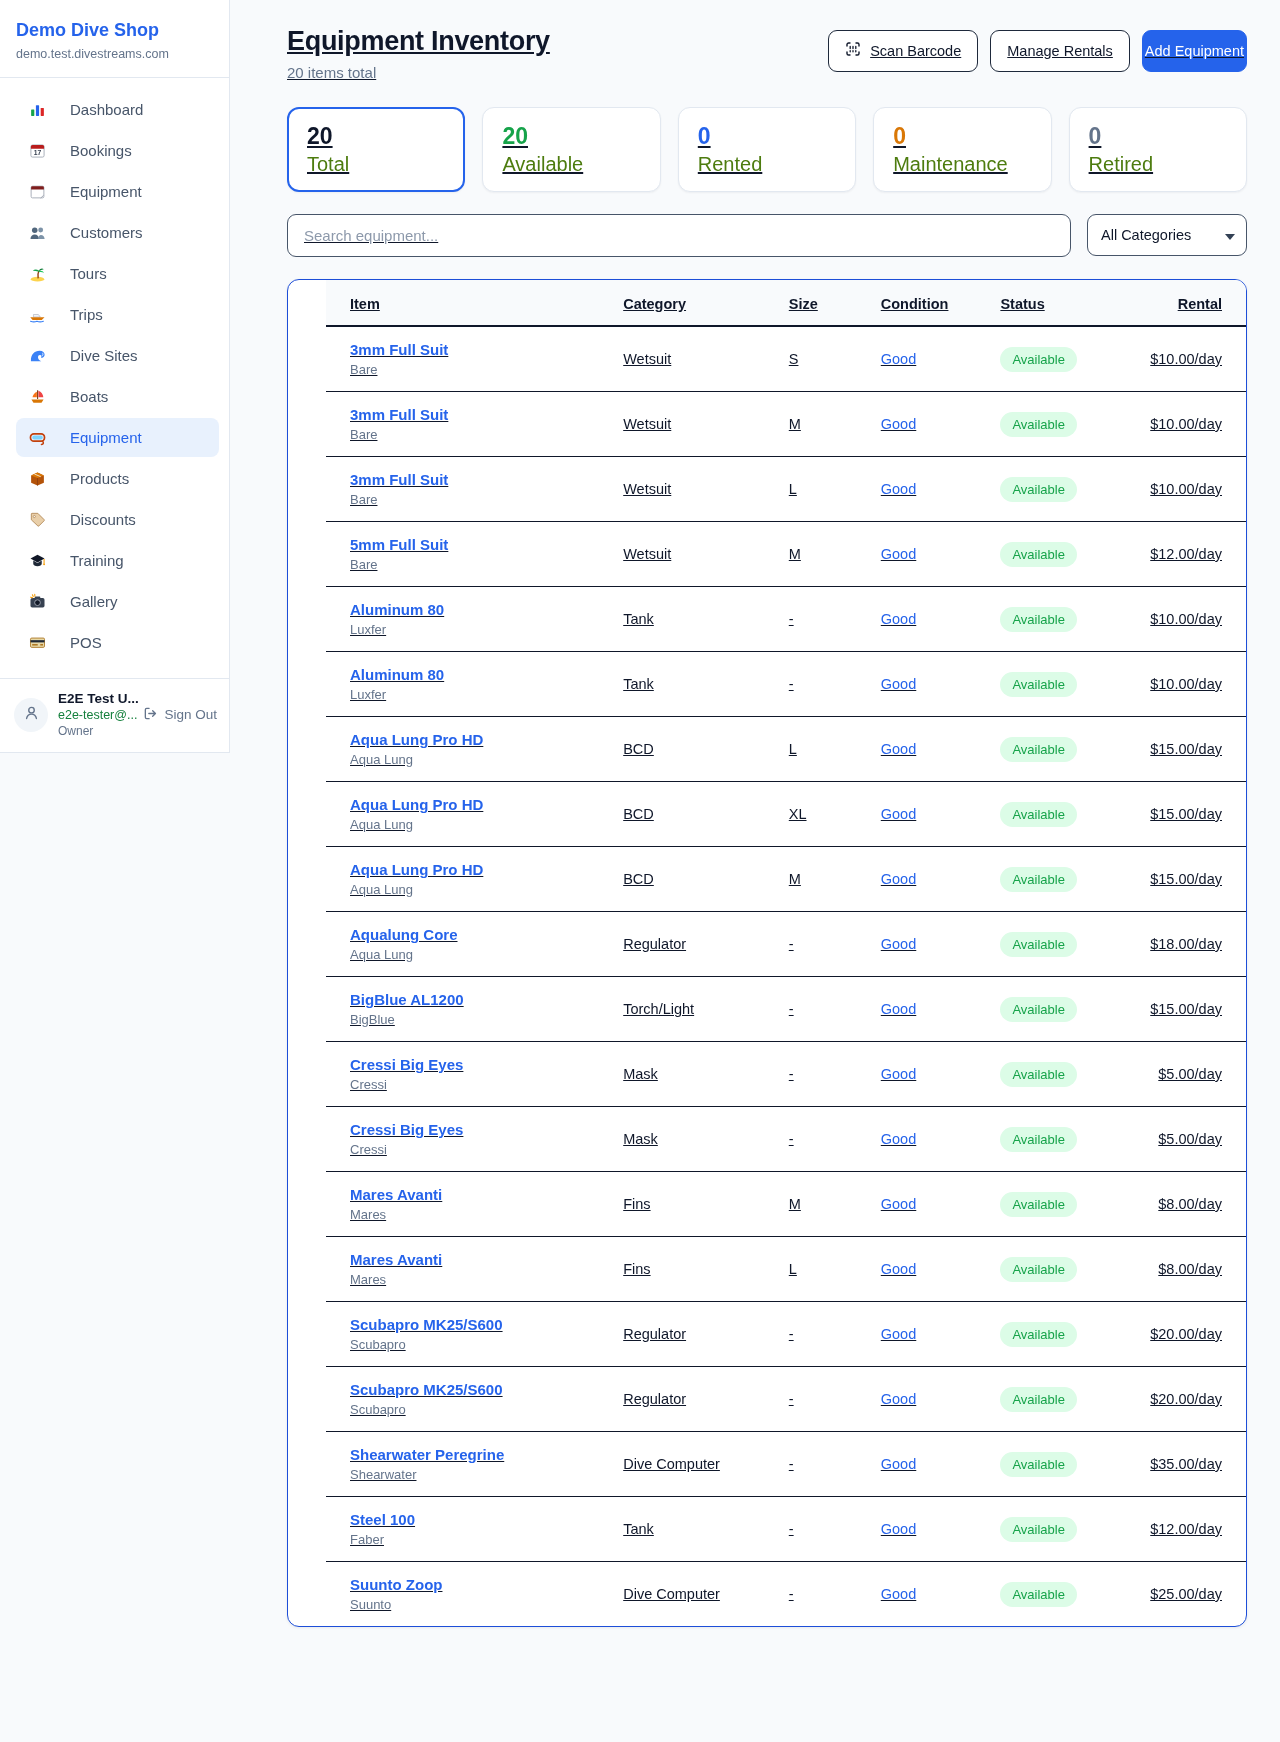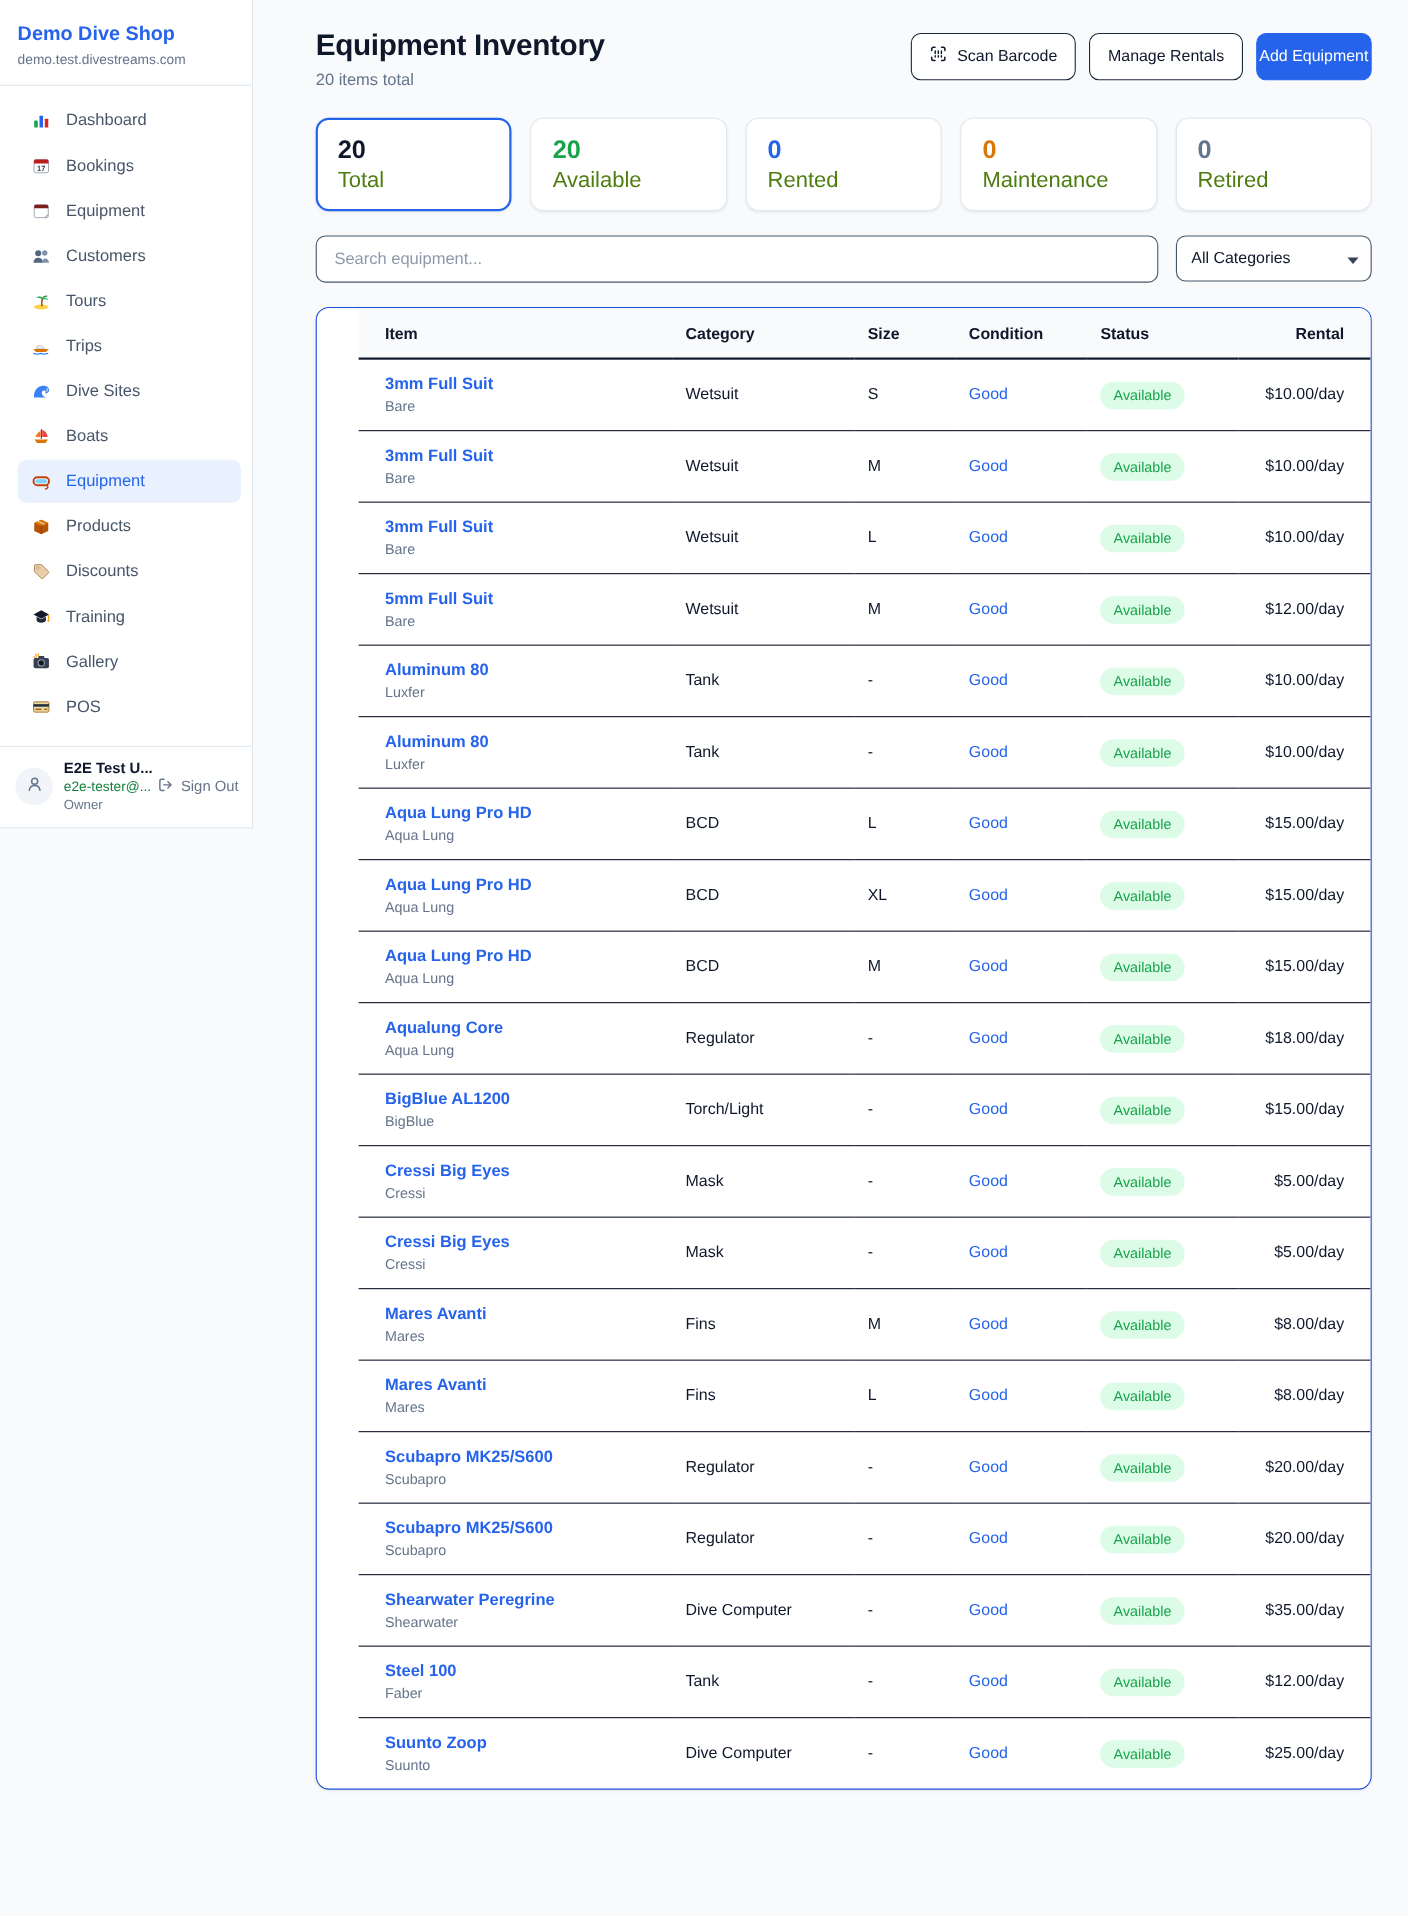--- a/index.html
+++ b/index.html
@@ -16,21 +16,21 @@
   .sidebar {
     width:230px; flex-shrink:0; background:#fff;
     border-right:1px solid #e2e8f0; border-bottom:1px solid #e2e8f0;
   }
   .brand { padding:20px 16px 16px 16px; }
   .brand-name { color:#2563eb; font-size:18px; font-weight:bold; cursor:pointer; }
   .brand-domain { color:#64748b; font-size:12.5px; margin-top:6px; }
   .brand-rule { border-bottom:1px solid #e2e8f0; }
   .nav { padding:12px 10px 14px 16px; }
   .nav-item {
-    display:flex; align-items:center; gap:14px;
+    display:flex; align-items:center; gap:24px;
     padding:11px 12px; border-radius:8px; cursor:pointer;
     color:#475569; font-size:15px; margin-bottom:2px;
   }
   .nav-item .icon { width:18px; height:17px; display:inline-flex; align-items:center; justify-content:center; }
   .nav-item.active { background:#e8f1fd; color:#2563eb; font-weight:500; }
   .user-section {
     border-top:1px solid #e2e8f0; padding:12px 12px 14px 14px;
     display:flex; align-items:center; gap:10px;
   }
   .avatar {
@@ -40,21 +40,21 @@
   .user-info { min-width:0; flex:1; }
   .user-name { font-size:13.5px; font-weight:bold; color:#0f172a; white-space:nowrap; }
   .user-email { font-size:12.5px; color:#15803d; margin-top:2px; white-space:nowrap; }
   .user-role { font-size:12px; color:#64748b; margin-top:2px; }
   .signout {
     display:inline-flex; align-items:center; gap:6px; background:none; border:none;
     color:#64748b; font-size:13.5px; font-family:inherit; cursor:pointer; padding:0; flex-shrink:0;
   }
 
   
-  .main { flex:1; padding:26px 33px 40px 57px; }
+  .main { flex:1; padding:26px 33px 40px 57px;text-decoration:underline; }
   .page-header { display:flex; justify-content:space-between; align-items:flex-start; margin-bottom:26px; }
   .page-title { font-size:27px; font-weight:800; letter-spacing:-0.3px; }
   .page-subtitle { font-size:15px; color:#64748b; margin-top:7px; }
   .header-actions { display:flex; gap:12px; padding-top:4px; }
   .btn {
     display:inline-flex; align-items:center; gap:9px;
     background:#fff; border:1px solid #1e293b; border-radius:9px;
     padding:10px 16px; font-size:14.5px; font-weight:500; color:#0f172a;
     font-family:inherit; cursor:pointer; line-height:1.2;
   }
@@ -69,21 +69,21 @@
   .stat-card.selected { border:2px solid #2563eb; padding:14px 18px; }
   .stat-value { font-size:23px; font-weight:800; }
   .stat-label { font-size:20px; color:#4d7c0f; margin-top:3px; }
 
   .filter-row { display:flex; gap:16px; margin-bottom:22px; }
   .search-input {
     flex:1; background:#fff; border:1px solid #475569; border-radius:9px;
     padding:12px 16px; font-size:15px; color:#0f172a; font-family:inherit; outline:none;
   }
   .search-input::placeholder { color:#8d99ab; }
-  .select-wrap { position:relative; width:178px; }
+  .select-wrap { position:relative; width:160px; }
   .select-wrap select {
     width:100%; appearance:none; -webkit-appearance:none;
     background:#fff; border:1px solid #475569; border-radius:9px;
     padding:12px 30px 12px 13px; font-size:14.5px; color:#0f172a; font-family:inherit; cursor:pointer;
   }
   .select-wrap::after {
     content:""; position:absolute; right:12px; top:50%; margin-top:-2px;
     border:5px solid transparent; border-top:6px solid #334155; border-bottom:0; pointer-events:none;
   }
 

